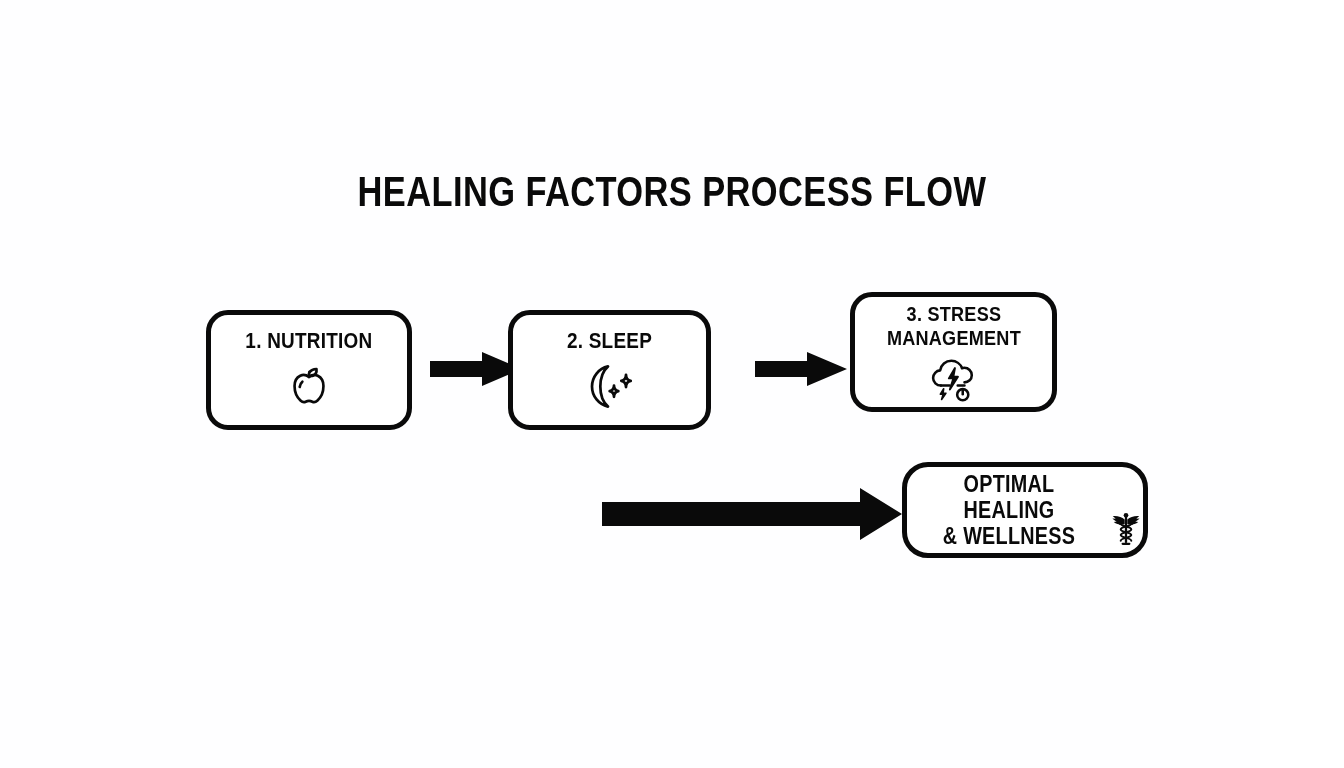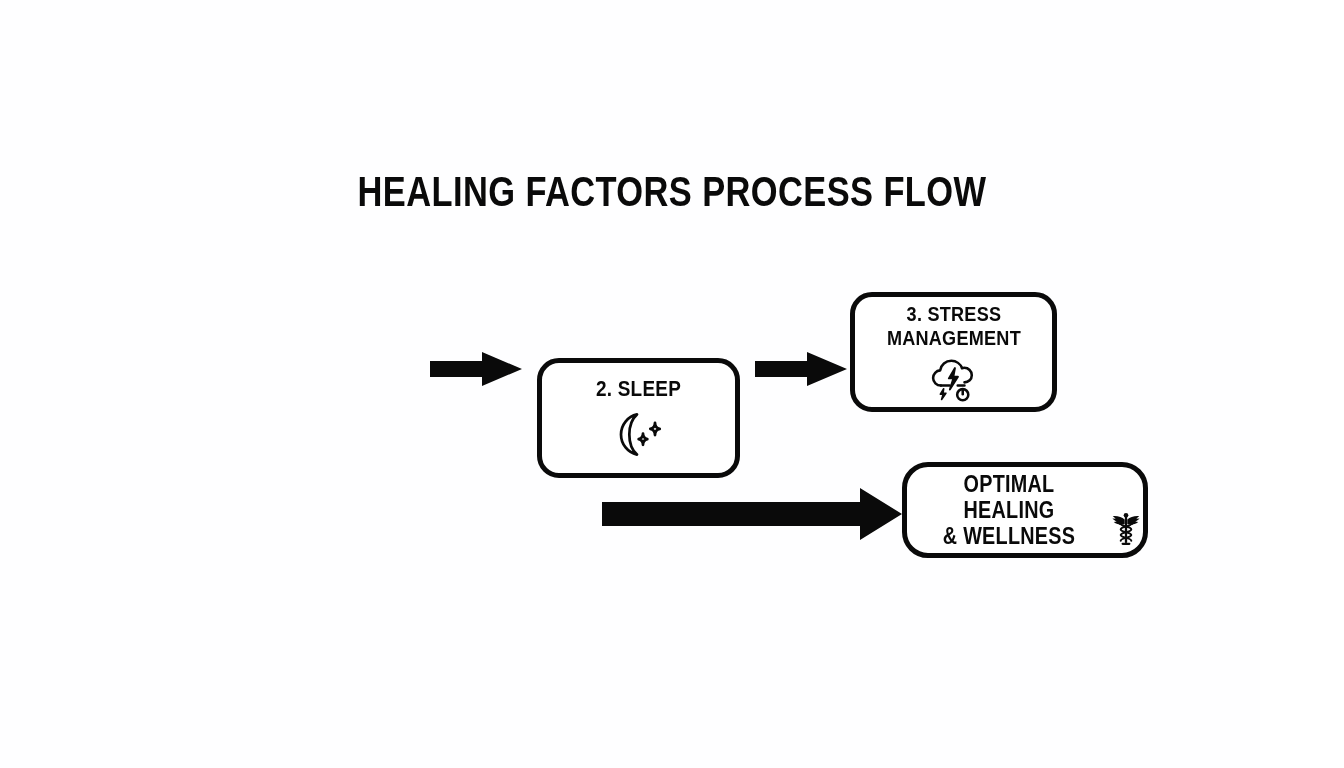--- a/index.html
+++ b/index.html
@@ -63,21 +63,21 @@
     letter-spacing: 0.3px;
     transform: scaleX(0.86);
     white-space: pre-line;
   }
   .node-icon {
     margin-top: 8px;
     line-height: 0;
   }
 
   #node-nutrition { left: 206px; top: 310px; width: 206px; height: 120px; }
-  #node-sleep     { left: 537px; top: 310px; width: 203px; height: 120px; margin-top: 48px; }
+  #node-sleep     { left: 508px; top: 310px; width: 203px; height: 120px; }
   #node-stress    { left: 850px; top: 292px; width: 207px; height: 120px; }
 
   #node-stress .node-label { font-size: 21px; line-height: 1.12; }
   #node-stress .node-icon { margin-top: 4px; }
 
   
   #node-outcome {
     left: 902px; top: 462px; width: 246px; height: 96px;
     border-radius: 26px;
     flex-direction: row;
@@ -107,20 +107,35 @@
   #arrow-2 { left: 755px; top: 352px; }
   #arrow-3 { left: 602px; top: 488px; }
 </style>
 </head>
 <body>
 
 <div id="canvas">
 
   <div class="title">HEALING FACTORS PROCESS FLOW</div>
 
+  <div class="node" id="node-nutrition">
+    <div class="node-label">1. NUTRITION</div>
+    <div class="node-icon">
+      <svg width="50" height="50" viewBox="0 0 64 64" fill="none" stroke="#0a0a0a" stroke-width="3.4" stroke-linecap="round" stroke-linejoin="round">
+
+        <path d="M32 20.5c-3.2-2.6-7.6-3.4-11.2-1.7C16.3 20.9 13.5 25.6 13.5 32c0 7.2 3.3 14.6 7.6 18.6 2.2 2.1 4.6 2.6 6.6 1.6 1.4-.7 2.7-1.1 4.3-1.1s2.9.4 4.3 1.1c2 1 4.4.5 6.6-1.6 4.3-4 7.6-11.4 7.6-18.6 0-6.4-2.8-11.1-7.3-13.2-3.6-1.7-8-0.9-11.2 1.7z"></path>
+
+        <path d="M23.5 26.5c-1.9 1.6-3.1 4-3.4 6.8"></path>
+
+        <path d="M32 20.5c-.4-2.6-.2-4.8.6-6.6"></path>
+
+        <path d="M32.9 14.2c1.8-2.5 5-4 8.7-3.9.4 3.6-1.2 6.8-4 8.2-2 1-4 .7-5.3-.4"></path>
+      </svg>
+    </div>
+  </div>
 
   <div class="arrow" id="arrow-1">
     <svg width="92" height="34" viewBox="0 0 92 34">
       <path d="M0 9 L52 9 L52 0 L92 17 L52 34 L52 25 L0 25 Z" fill="#0a0a0a"></path>
     </svg>
   </div>
 
   <div class="node" id="node-sleep">
     <div class="node-label">2. SLEEP</div>
     <div class="node-icon">

